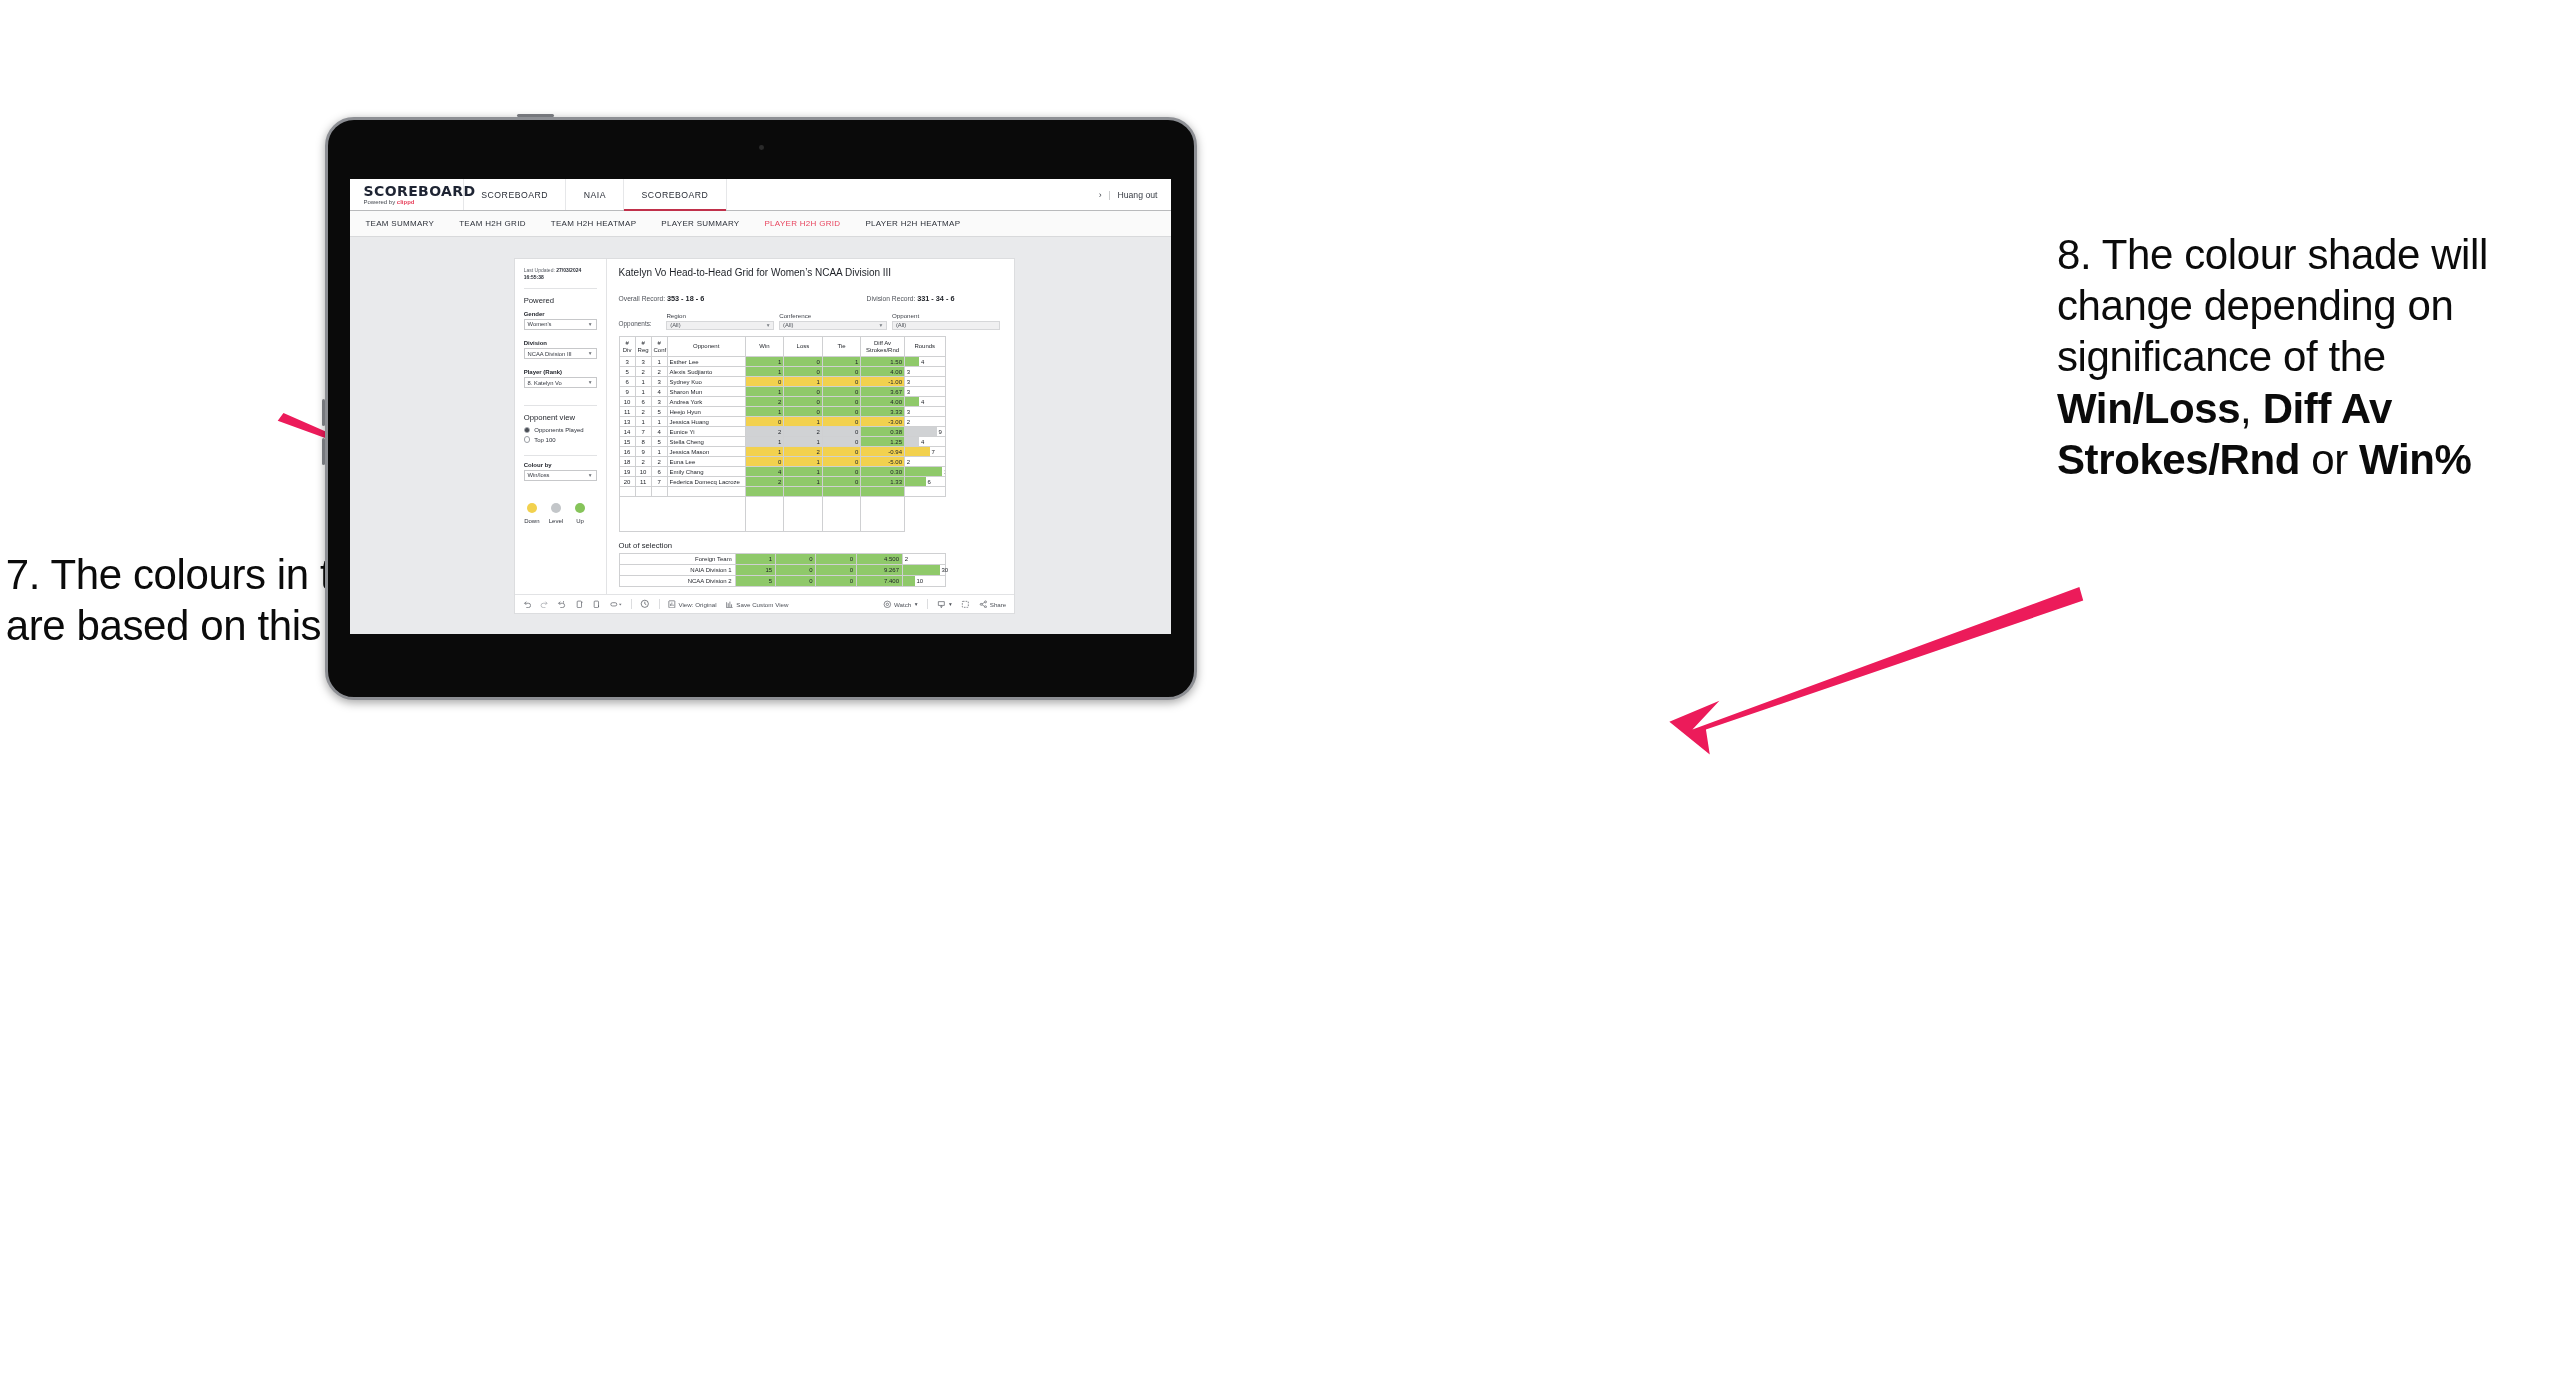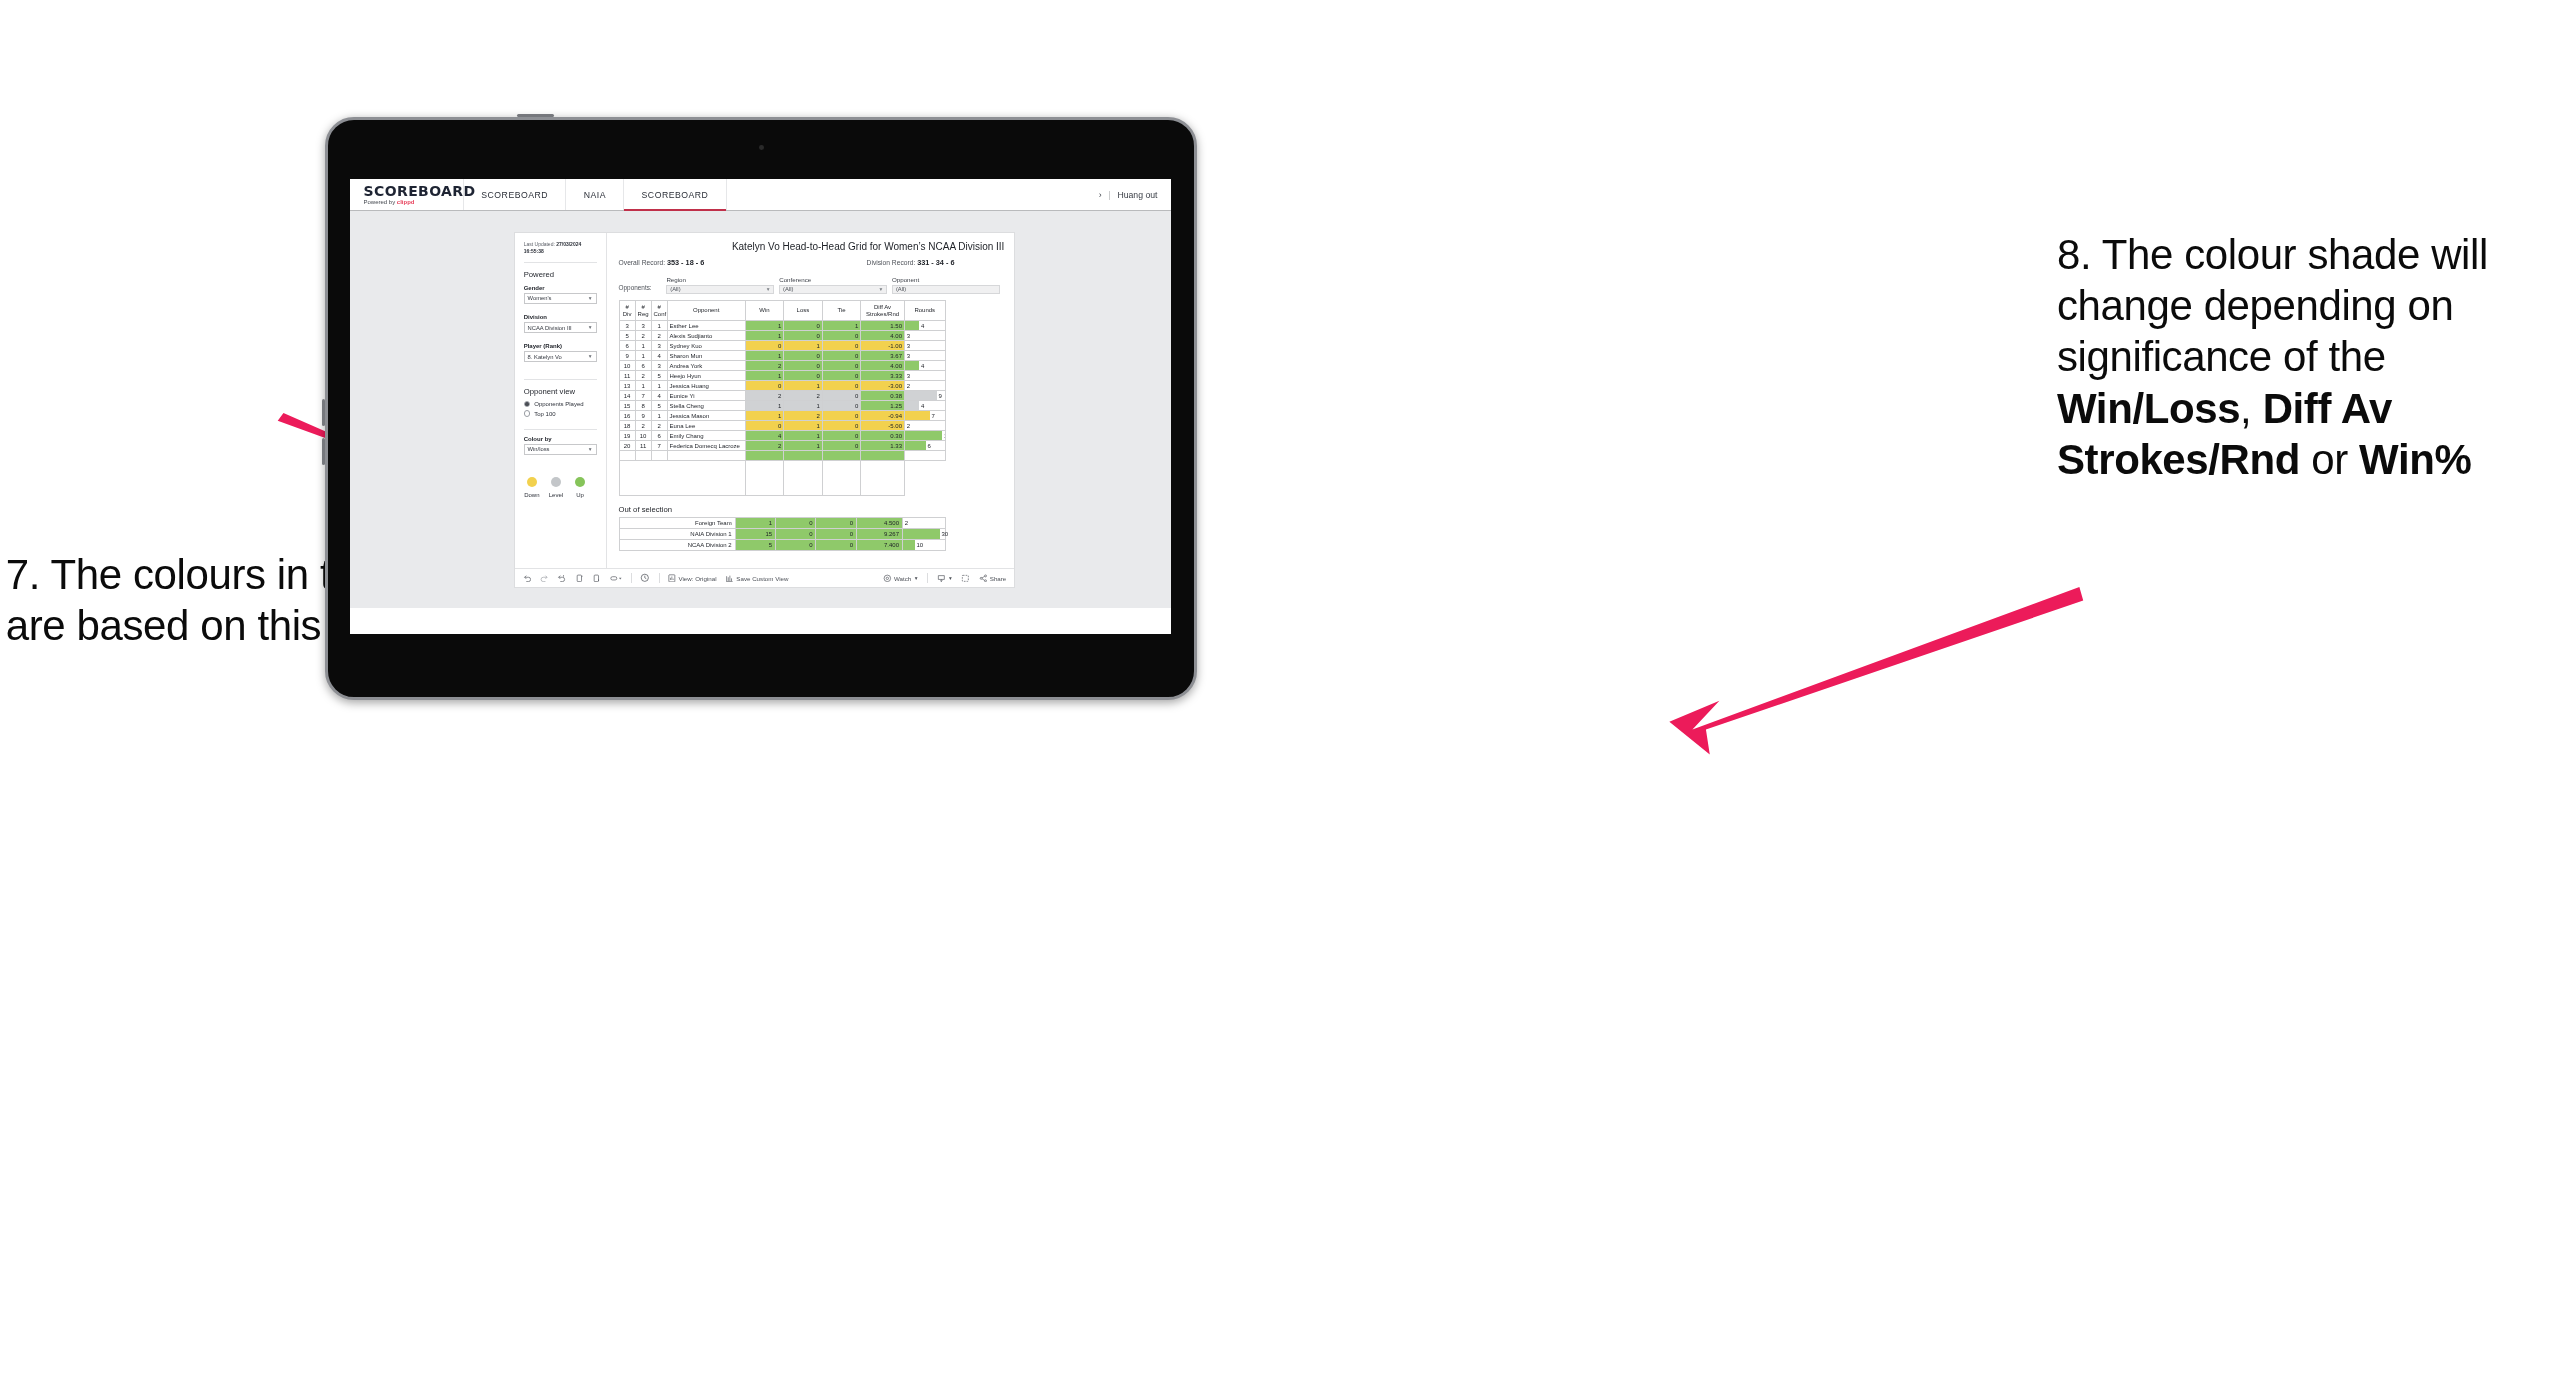--- a/index.html
+++ b/index.html
@@ -174,21 +174,21 @@
   .radio-lbl { font-size: 6px; color: #2b2f38; }
 
   #legend { margin-top: 11.6px; }
   #legend-dots { display: flex; gap: 13.5px; padding-left: 2.9px; }
   .dot { width: 10.6px; height: 10.6px; border-radius: 50%; }
   #legend-labels { display: flex; gap: 7.7px; margin-top: 4.8px; }
   .legend-lbl { font-size: 6px; color: #2b2f38; width: 16.4px; text-align: center; }
 
   
   #main { flex: 1; padding: 7.7px 9.6px 0 11.6px; overflow: hidden; }
-  #viz-title { font-size: 10px; color: #1d2026; margin-bottom: 6px; text-align: right; }
+  #viz-title { font-size: 10px; color: #1d2026; margin-bottom: 16px; }
   #records { display: flex; font-size: 6.7px; color: #4d5158; margin-bottom: 9.6px; }
   #records b { color: #1d2026; font-size: 7.3px; }
   #rec-overall { width: 248px; }
 
   #oppfilters { display: flex; align-items: flex-end; gap: 4.8px; margin-bottom: 5.8px; }
   .opp-lbl { font-size: 6.4px; color: #4d5158; padding-bottom: 2.9px; width: 43px; }
   .opp-field { width: 108px; }
   .opp-cap { font-size: 6.2px; color: #3a3e46; margin-bottom: 1.4px; }
   .opp-sel {
     height: 9.6px; background: #f0f0f1; border: 1px solid #d6d7d9;
@@ -291,20 +291,28 @@
       <div class="navtab active">
           <span>SCOREBOARD</span>
         </div>
       <div id="topbar-right">
         <span>›</span>
         <span class="divider-v">|</span>
         <span>Huang out</span>
       </div>
     </div>
 
+    <div id="subnav">
+      <div class="subtab">TEAM SUMMARY</div>
+      <div class="subtab">TEAM H2H GRID</div>
+      <div class="subtab">TEAM H2H HEATMAP</div>
+      <div class="subtab">PLAYER SUMMARY</div>
+      <div class="subtab active">PLAYER H2H GRID</div>
+      <div class="subtab">PLAYER H2H HEATMAP</div>
+    </div>
 
     <div id="canvas">
       <div id="viz">
         <div id="viz-body">
 
           <div id="pane">
             <div class="updated">
               <span>Last Updated:</span>
               <b>27/03/2024</b><br>
               <b>16:55:38</b>

